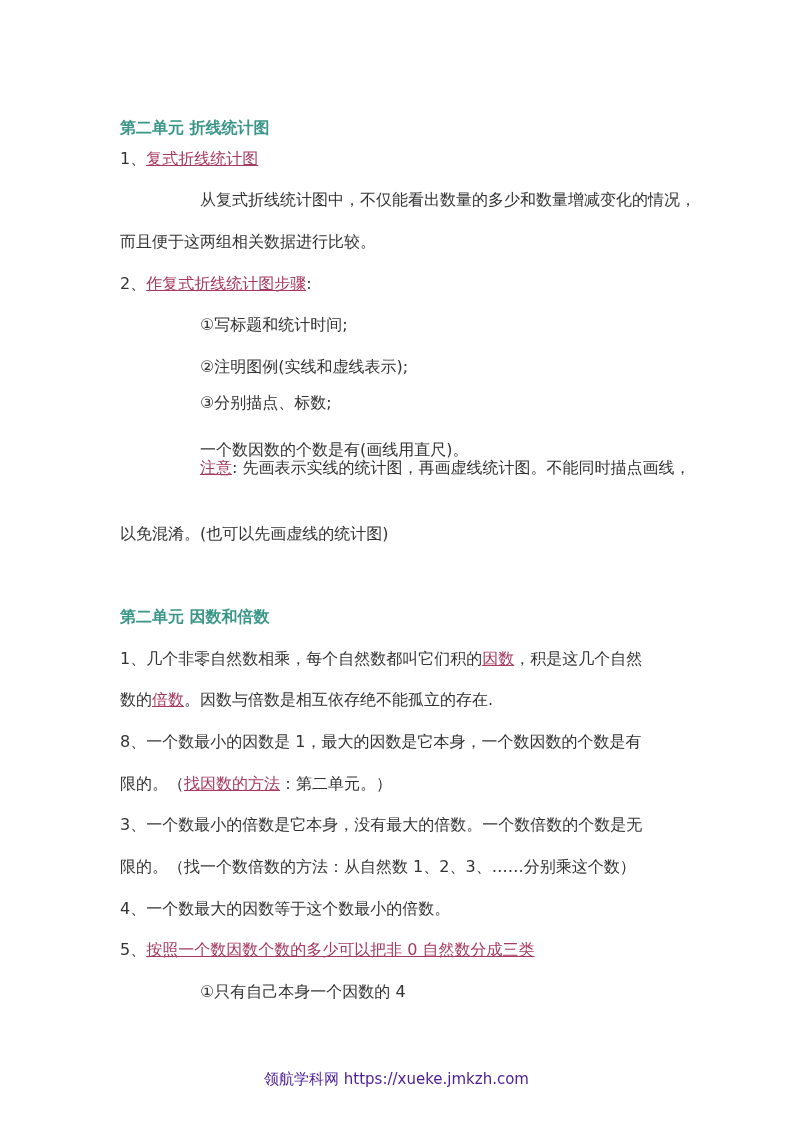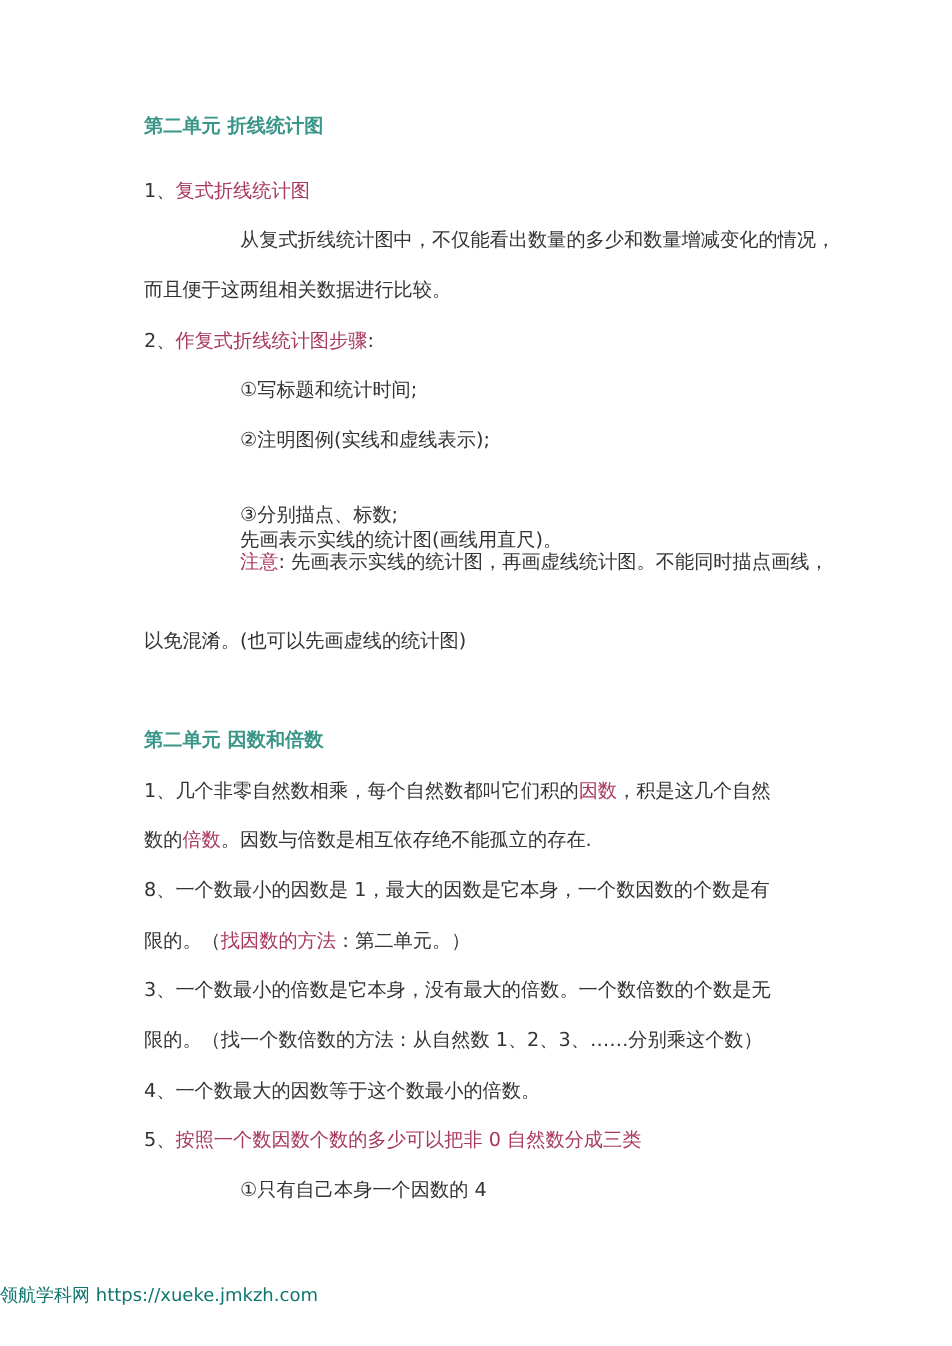--- a/index.html
+++ b/index.html
@@ -29,53 +29,54 @@
       line-height: 20px;
       height: 20px;
       letter-spacing: 0px;
     }
     .indent { left: 41px; margin-left: 39px; }
     .unit-title {
       font-weight: bold;
       color: #3a9688;
       font-size: 16px;
     }
-    .hl { color: #a8385e; }
+    .hl { color: #a8385e; text-decoration: underline; }
     .footer {
       position: absolute;
       left: 0;
       width: 793px;
       top: 1070px;
+      text-align: center;
       font-size: 15px;
-      color: #0f766e;
+      color: #4c1d95;
       font-family: "DejaVu Sans", "Liberation Sans", sans-serif;
     }
   </style>
 </head>
 <body>
 
 <div class="page">
 
-  <div class="line unit-title" style="top:95px">第二单元  折线统计图</div>
+  <div class="line unit-title" style="top:118px">第二单元  折线统计图</div>
 
   <div class="line" style="top:149px">
     <span>1、</span><span class="hl">复式折线统计图</span>
   </div>
 
   <div class="line indent" style="top:190px">从复式折线统计图中，不仅能看出数量的多少和数量增减变化的情况，</div>
   <div class="line" style="top:232px">而且便于这两组相关数据进行比较。</div>
 
   <div class="line" style="top:274px">
     <span>2、</span><span class="hl">作复式折线统计图步骤</span><span>:</span>
   </div>
 
   <div class="line indent" style="top:315px">①写标题和统计时间;</div>
   <div class="line indent" style="top:357px">②注明图例(实线和虚线表示);</div>
-  <div class="line indent" style="top:419px">③分别描点、标数;</div>
-  <div class="line indent" style="top:440px">先画表示实线的统计图(画线用直尺)。</div>
+  <div class="line indent" style="top:393px">③分别描点、标数;</div>
+  <div class="line indent" style="top:440px">一个数因数的个数是有(画线用直尺)。</div>
 
   <div class="line indent" style="top:458px">
     <span class="hl">注意</span><span>: 先画表示实线的统计图，再画虚线统计图。不能同时描点画线，</span>
   </div>
   <div class="line" style="top:524px">以免混淆。(也可以先画虚线的统计图)</div>
 
   <div class="line unit-title" style="top:607px">第二单元  因数和倍数</div>
 
   <div class="line" style="top:649px">
     <span>1、几个非零自然数相乘，每个自然数都叫它们积的</span><span class="hl">因数</span><span>，积是这几个自然</span>

